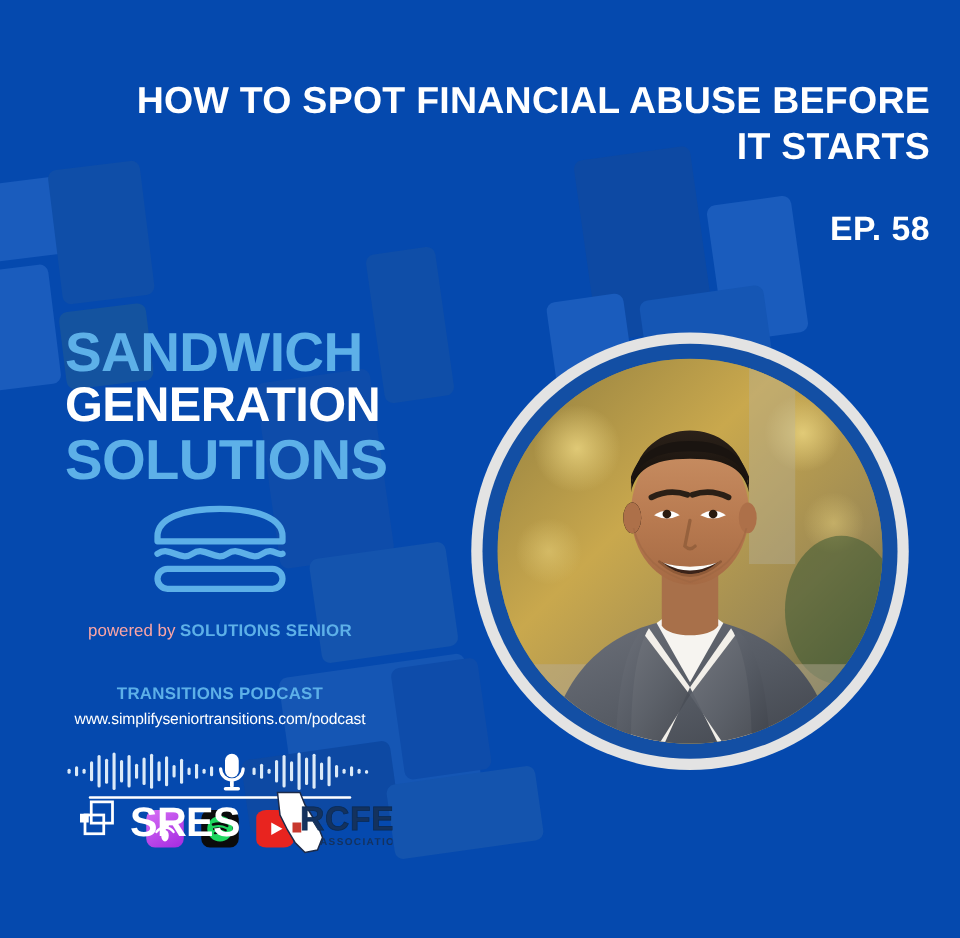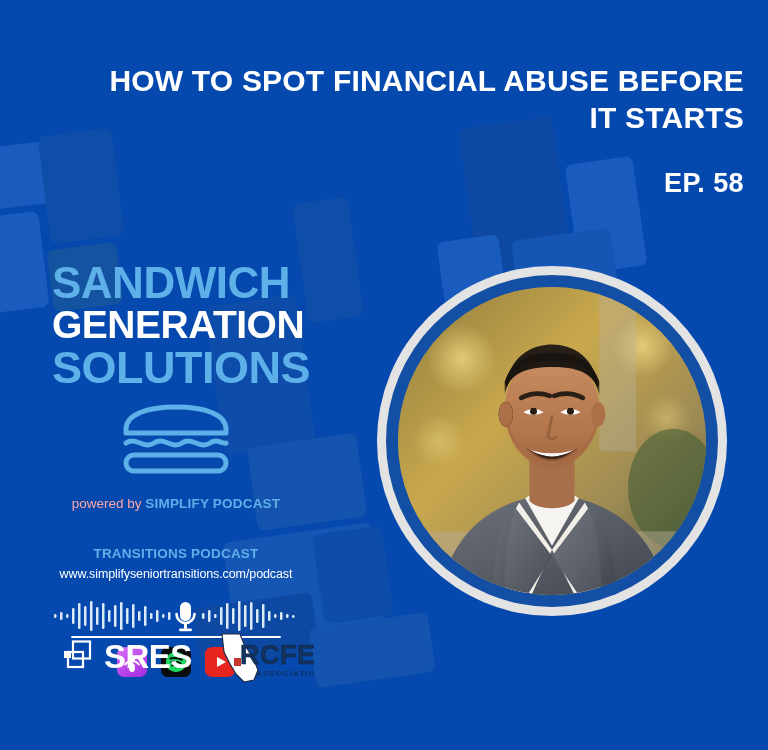--- a/index.html
+++ b/index.html
@@ -131,21 +131,21 @@
   <div id="sandwich-icon">
     <svg width="120" height="72" viewBox="0 0 120 72" fill="none">
       <path d="M10 26 C10 12 30 4 60 4 C90 4 110 12 110 26 L110 30 L10 30 Z" stroke="#5db0e8" stroke-width="5" fill="none" stroke-linejoin="round"></path>
       <path d="M10 40 C20 33 28 47 38 40 C48 33 56 47 66 40 C76 33 84 47 94 40 C102 34.5 106 42 110 40" stroke="#5db0e8" stroke-width="5" fill="none" stroke-linecap="round"></path>
       <rect x="10" y="52" width="100" height="16" rx="8" stroke="#5db0e8" stroke-width="5" fill="none"></rect>
     </svg>
   </div>
 
   <div id="tagline">
     <div class="tl-row1">
-      <span class="powered">powered by </span><span class="brandname">SIMPLIFY PODCAST</span>
+      <span class="powered">powered by </span><span class="brandname">SOLUTIONS SENIOR</span>
     </div>
     <div class="tl-row2">TRANSITIONS PODCAST</div>
     <div id="podcast-url">www.simplifyseniortransitions.com/podcast</div>
   </div>
 
   <div id="audio-block">
     <div id="waveform-row">
       <svg width="248" height="34" viewBox="0 0 248 34">
         <g fill="#dbeaf8">
           <rect x="2" y="15" width="2.5" height="4" rx="1.2"></rect>

